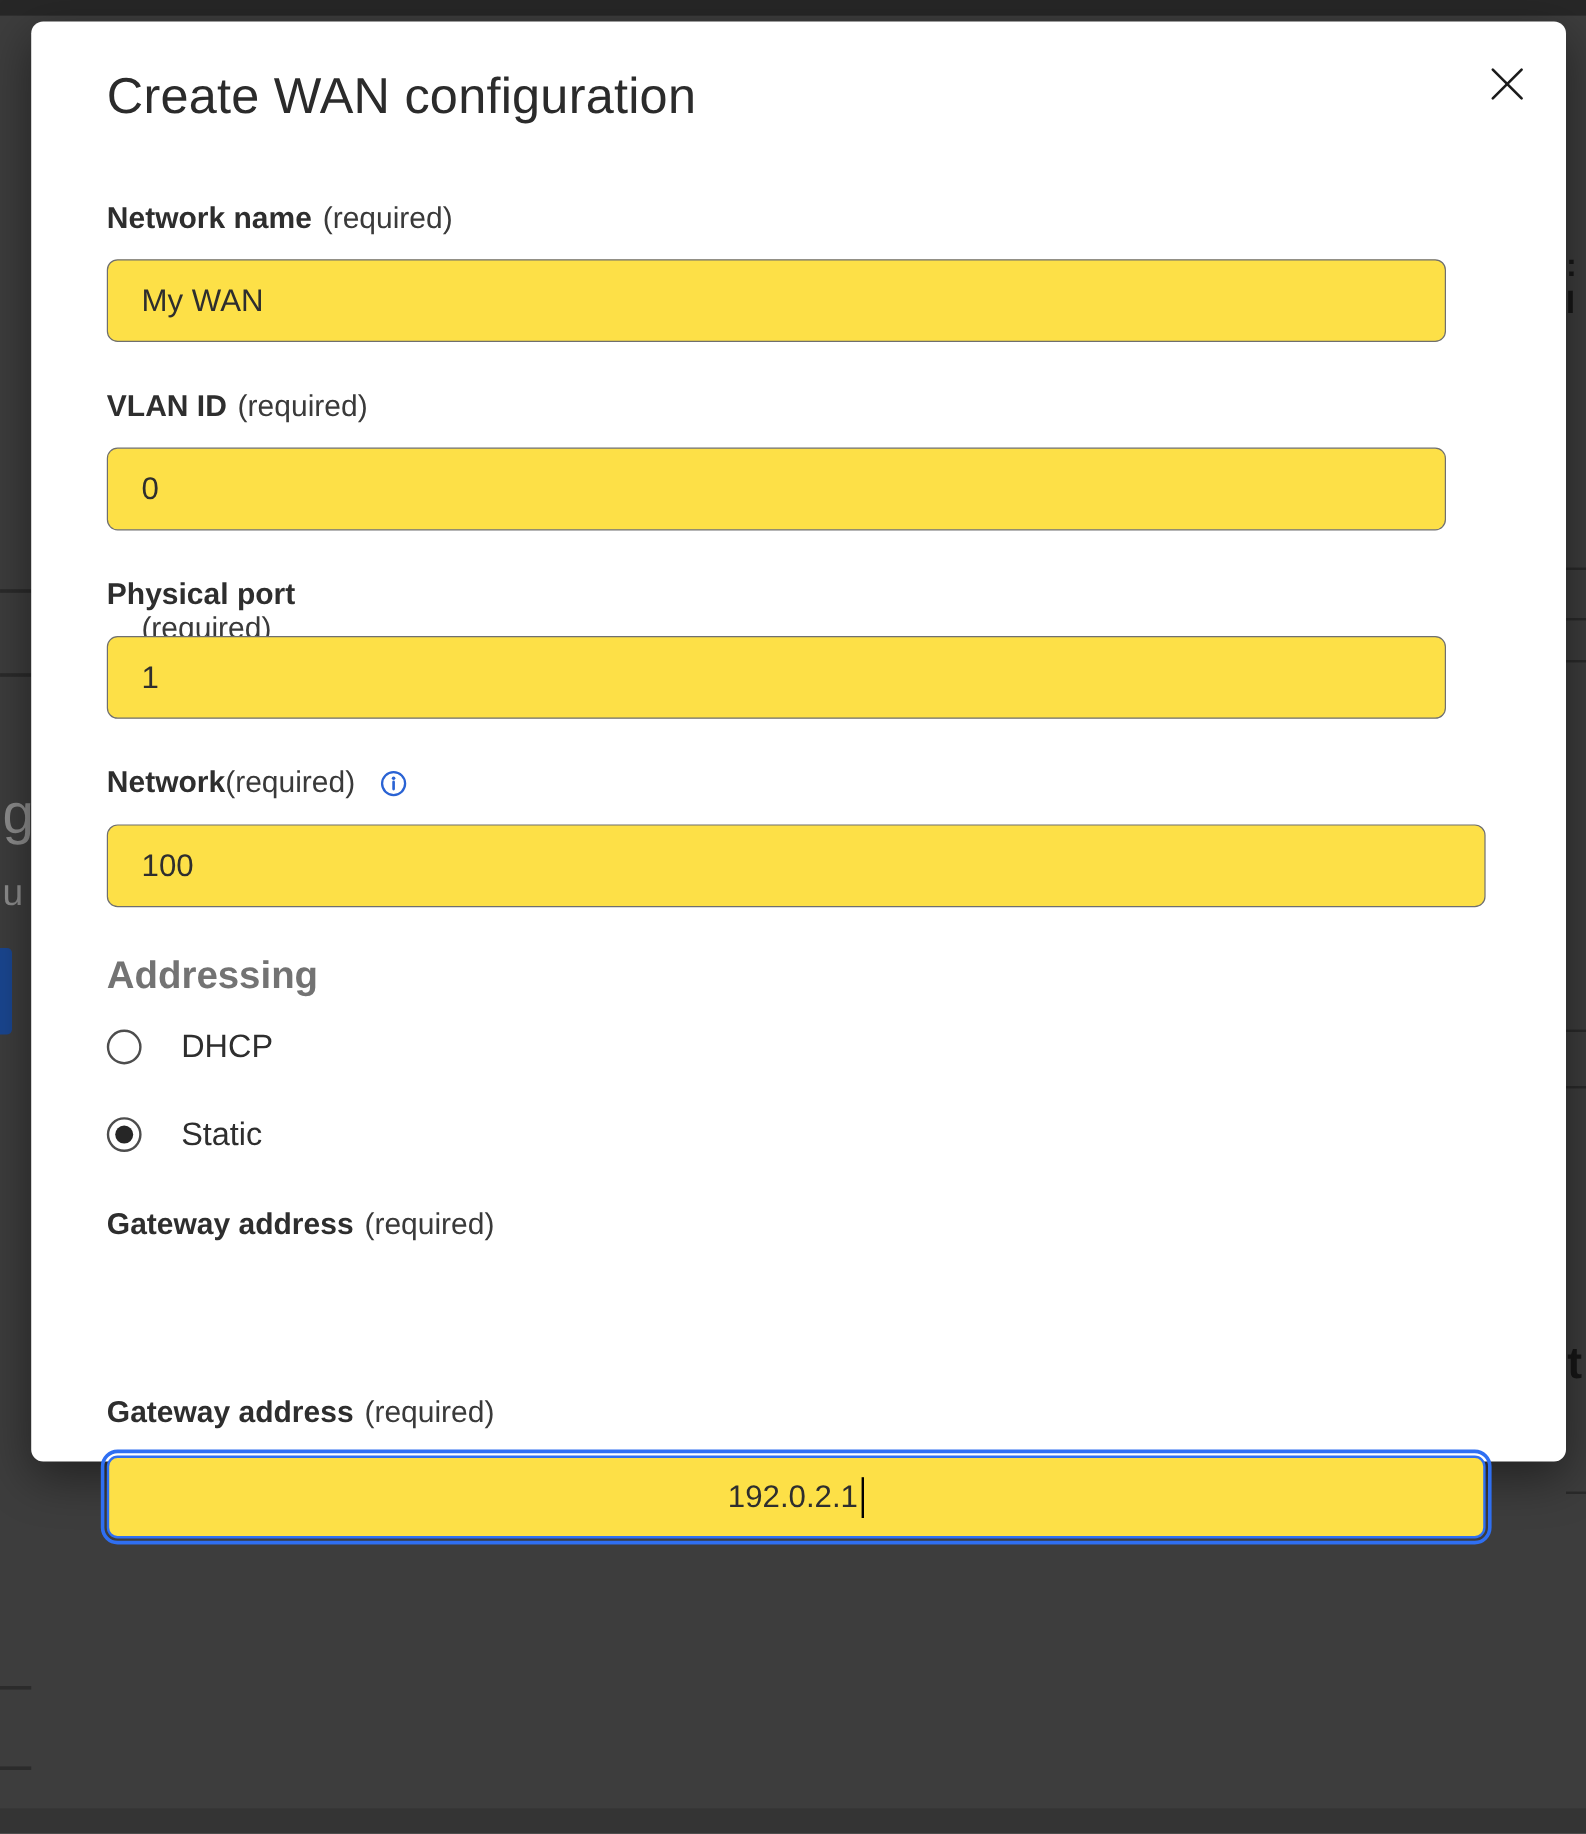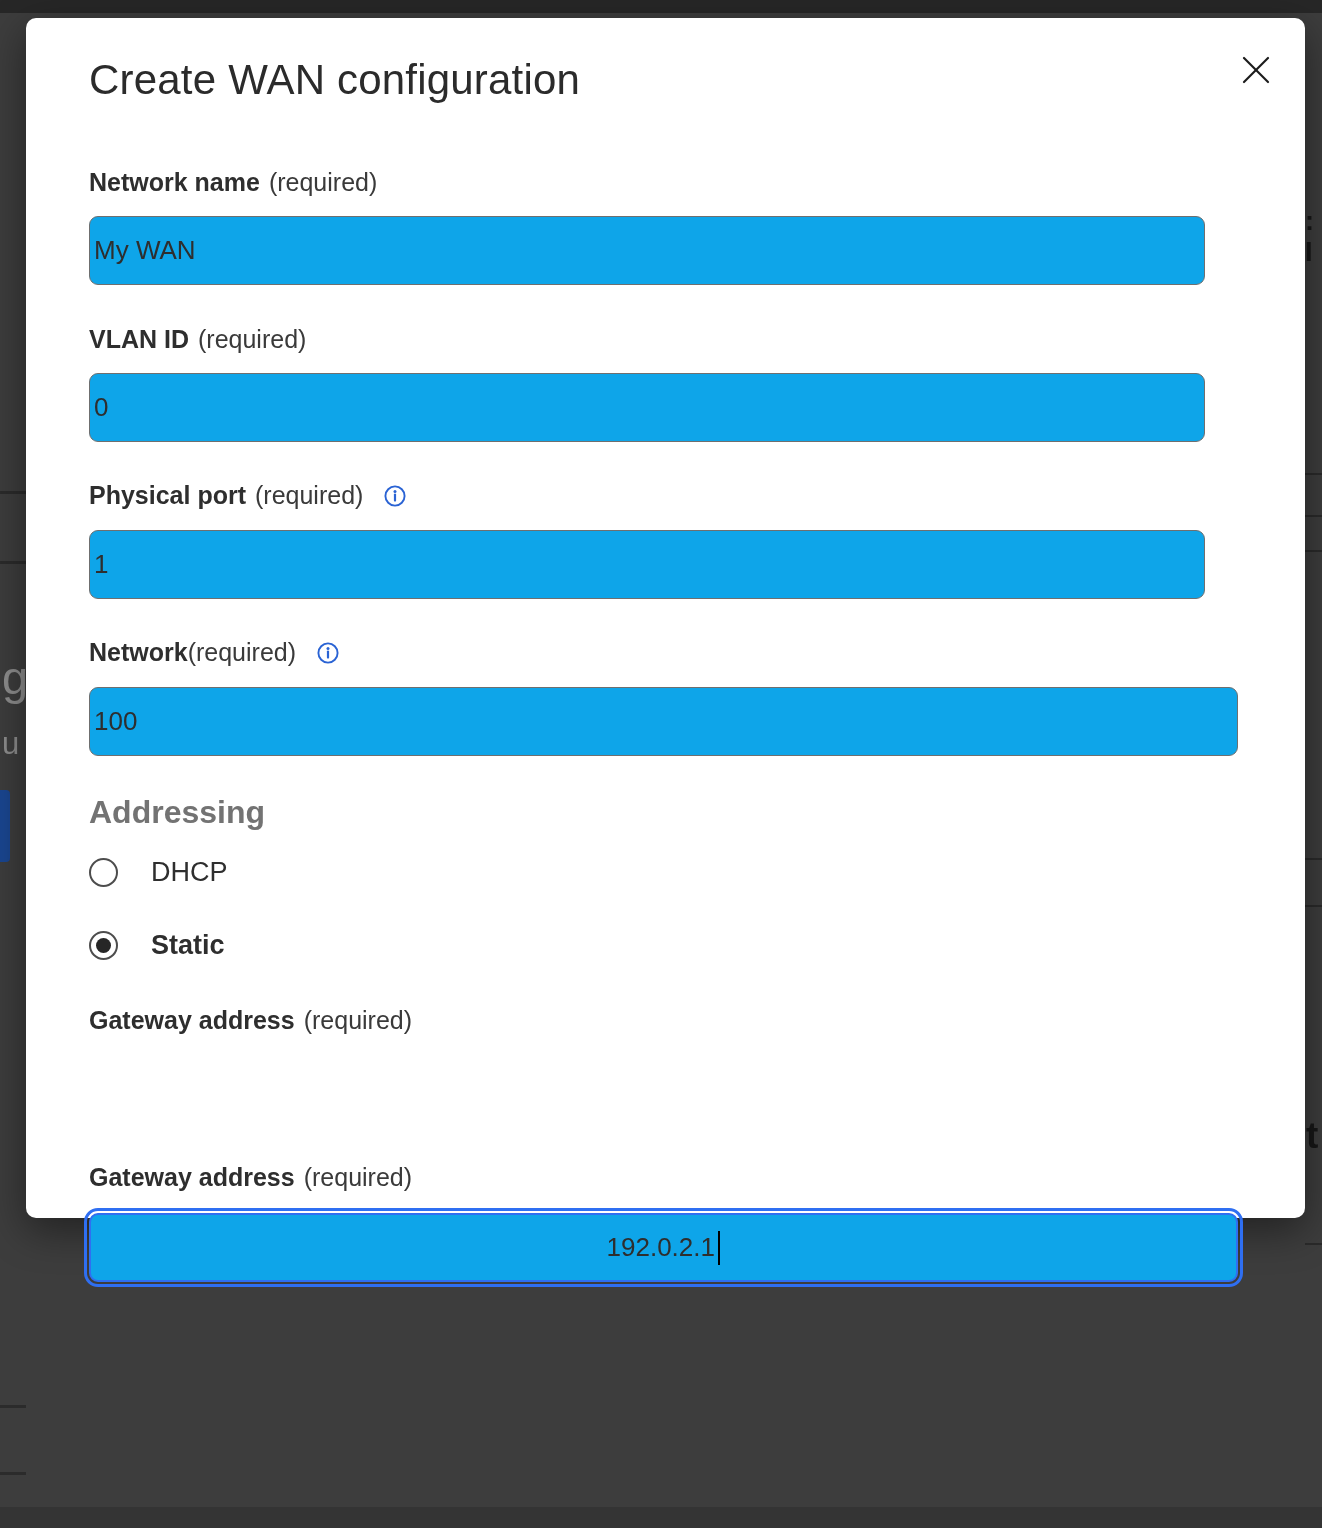--- a/index.html
+++ b/index.html
@@ -53,24 +53,24 @@
   .field-label .req { font-weight: 400; color: #3a3a3a; margin-left: 9px; }
   .field-label .req.tight { margin-left: 0; }
 
   .info-icon { margin-left: 20px; display: inline-flex; }
 
   .text-input {
     position: absolute; left: 63px;
     height: 69px; width: 1116px;
     border: 1.6px solid #6f6f6f;
     border-radius: 9px;
-    background: #0ea5e9;
+    background: #fde047;
     font-family: "Liberation Sans", sans-serif;
     font-size: 26px; color: #2e2e2e;
-    padding: 0 4px;
+    padding: 0 28px;
     display: block;
   }
   .text-input.wide { width: 1149px; }
 
   .fake-input {
     display: flex; align-items: center;
   }
   .fake-input.focused {
     border: 2.5px solid #2f6ff2;
     outline: 3.5px solid #2f6ff2;
@@ -97,21 +97,21 @@
     border: 2.2px solid #4d4d4d; background: #fff;
     display: flex; align-items: center; justify-content: center;
     flex: none;
   }
   .radio-circle .dot { display: none; }
   .radio-circle.checked .dot {
     display: block; width: 15px; height: 15px; border-radius: 50%;
     background: #262626;
   }
   .radio-label { margin-left: 33px; font-size: 27px; color: #2e2e2e; }
-  .radio-label.bold { font-weight: 700; }
+  .radio-label.bold { font-weight: 400; }
 
   .modal-footer {
     position: absolute; left: 0; bottom: 0;
     width: 100%; height: 130px;
     background: #d7d7d7;
     border-radius: 0 0 10px 10px;
     display: flex; align-items: center; justify-content: flex-end;
     padding-right: 67px;
   }
   .cancel-btn {
@@ -169,21 +169,21 @@
     <span class="req">(required)</span>
   </div>
   <input class="text-input" style="top: 198px;" type="text" readonly="" value="My WAN">
 
   <div class="field-label" style="top:307px;">
     <span class="lbl">VLAN ID</span>
     <span class="req">(required)</span>
   </div>
   <input class="text-input" style="top: 355px;" type="text" readonly="" value="0">
 
-  <div class="field-label" style="top:463px;">
+  <div class="field-label" style="top:463px;flex-direction:column;">
     <span class="lbl">Physical port</span>
     <span class="req">(required)</span>
     <span class="info-icon">
       <svg width="24" height="24" viewBox="0 0 24 24">
         <circle cx="12" cy="12" r="9.6" fill="none" stroke="#2a63d4" stroke-width="1.9"></circle>
         <circle cx="12" cy="7.6" r="1.5" fill="#2a63d4"></circle>
         <line x1="12" y1="10.6" x2="12" y2="16.6" stroke="#2a63d4" stroke-width="2.2" stroke-linecap="round"></line>
       </svg>
     </span>
   </div>

